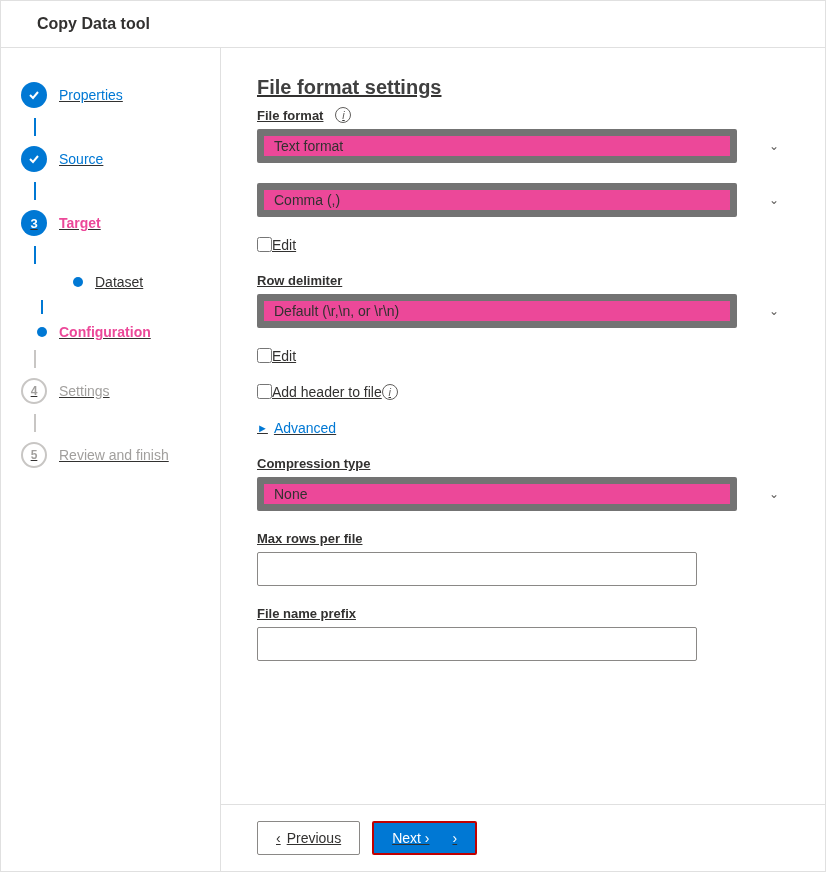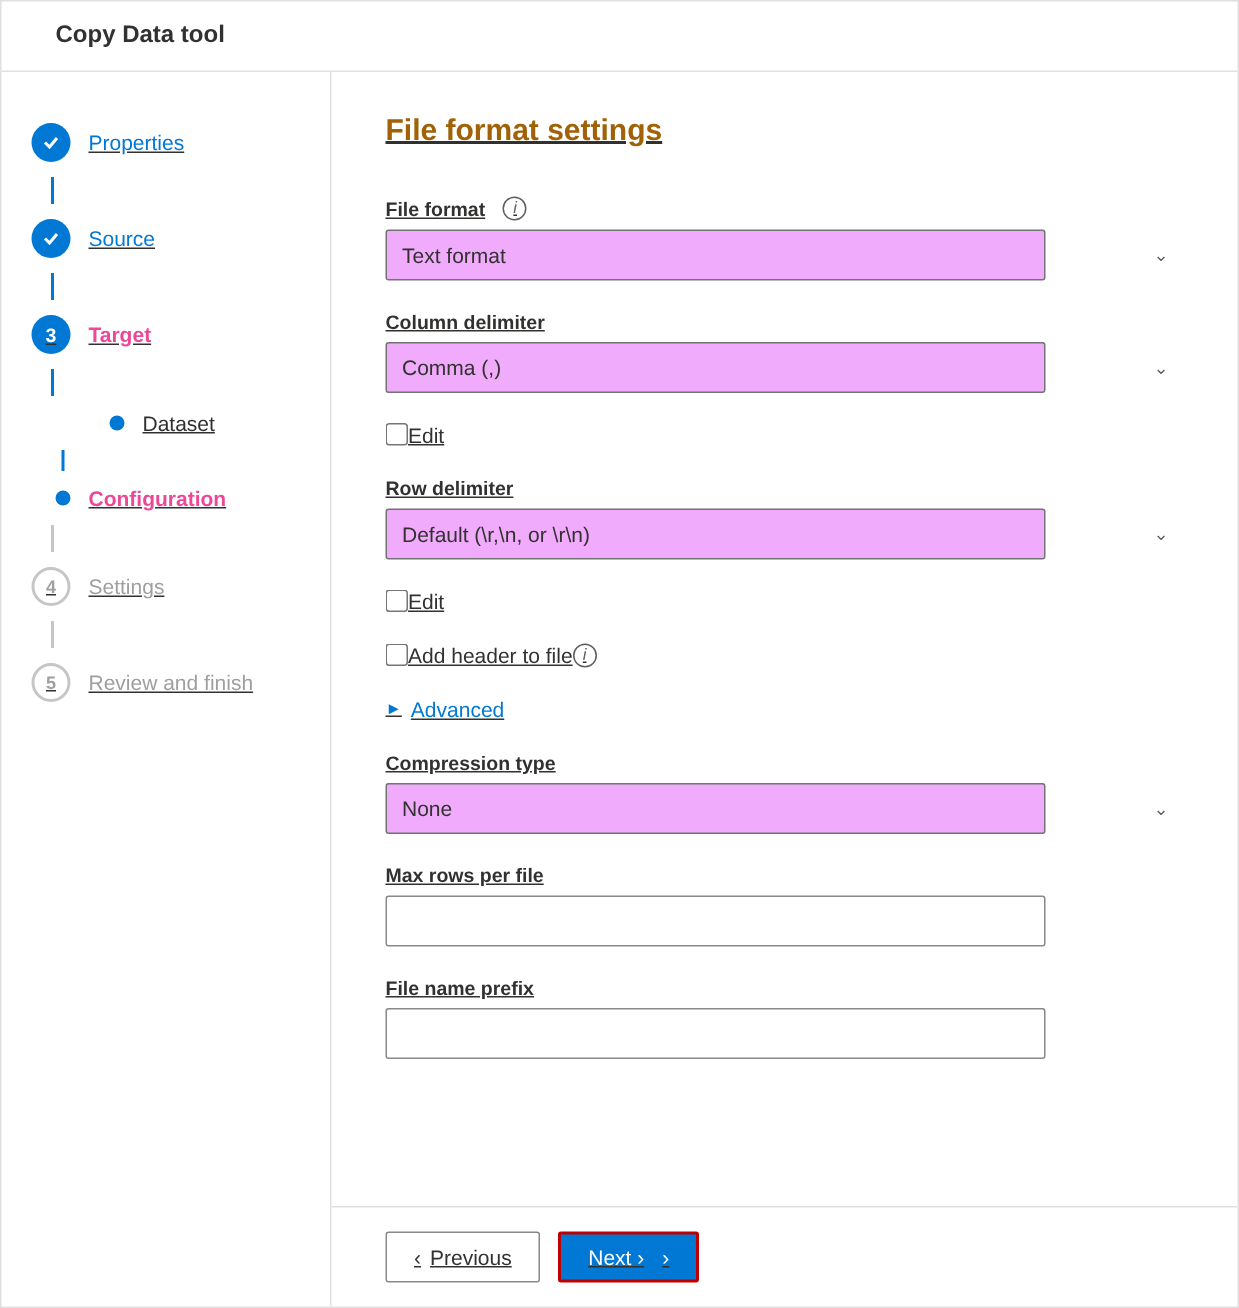--- a/index.html
+++ b/index.html
@@ -101,22 +101,22 @@
       overflow: hidden;
     }
     .content-area {
       flex: 1;
       padding: 28px 36px;
       overflow-y: auto;
     }
     .content-title {
       font-size: 20px;
       font-weight: 600;
-      color: #a16207;
-      margin-bottom: 32px;
+      color: #404040;
+      margin-bottom: 8px;
     }
     .field-group {
       margin-bottom: 20px;
     }
     .field-label {
       font-size: 13px;
       font-weight: 600;
       color: #323130;
       margin-bottom: 6px;
       display: flex;
@@ -134,28 +134,28 @@
       font-size: 11px;
       color: #605e5c;
       cursor: pointer;
       font-style: italic;
       font-weight: normal;
     }
     .select-wrapper {
       position: relative;
     }
     .select-control {
-      width: 440px;
+      width: 480px;
       height: 34px;
-      border: 1px solid #737373;
+      border: 7px solid #737373;
       border-radius: 2px;
       padding: 0 36px 0 10px;
       font-size: 14px;
       color: #323130;
-      background: #f0abfc;
+      background: #ec4899;
       appearance: none;
       cursor: pointer;
       outline: none;
     }
     .chevron-down {
       position: absolute;
       right: 10px;
       top: 50%;
       transform: translateY(-50%);
       pointer-events: none;
@@ -226,21 +226,21 @@
       height: 34px;
       padding: 0 18px;
       border: 2px solid #c00000;
       background: #0078d4;
       color: #fff;
       font-size: 14px;
       cursor: pointer;
       border-radius: 2px;
       display: flex;
       align-items: center;
-      gap: 12px;
+      gap: 23px;
     }
   </style>
 </head>
 <body>
 
 <div class="app-container">
 
   <div class="app-header">
     <span>Copy Data tool</span>
   </div>
@@ -317,23 +317,20 @@
               <option>JSON format</option>
               <option>Avro format</option>
               <option>ORC format</option>
               <option>Parquet format</option>
             </select>
             <span class="chevron-down">⌄</span>
           </div>
         </div>
 
         <div class="field-group">
-          <div class="field-label">
-            <span>Column delimiter</span>
-          </div>
           <div class="select-wrapper">
             <select class="select-control">
               <option>Comma (,)</option>
               <option>Tab (\t)</option>
               <option>Semicolon (;)</option>
               <option>Pipe (|)</option>
             </select>
             <span class="chevron-down">⌄</span>
           </div>
           <div class="checkbox-row">

